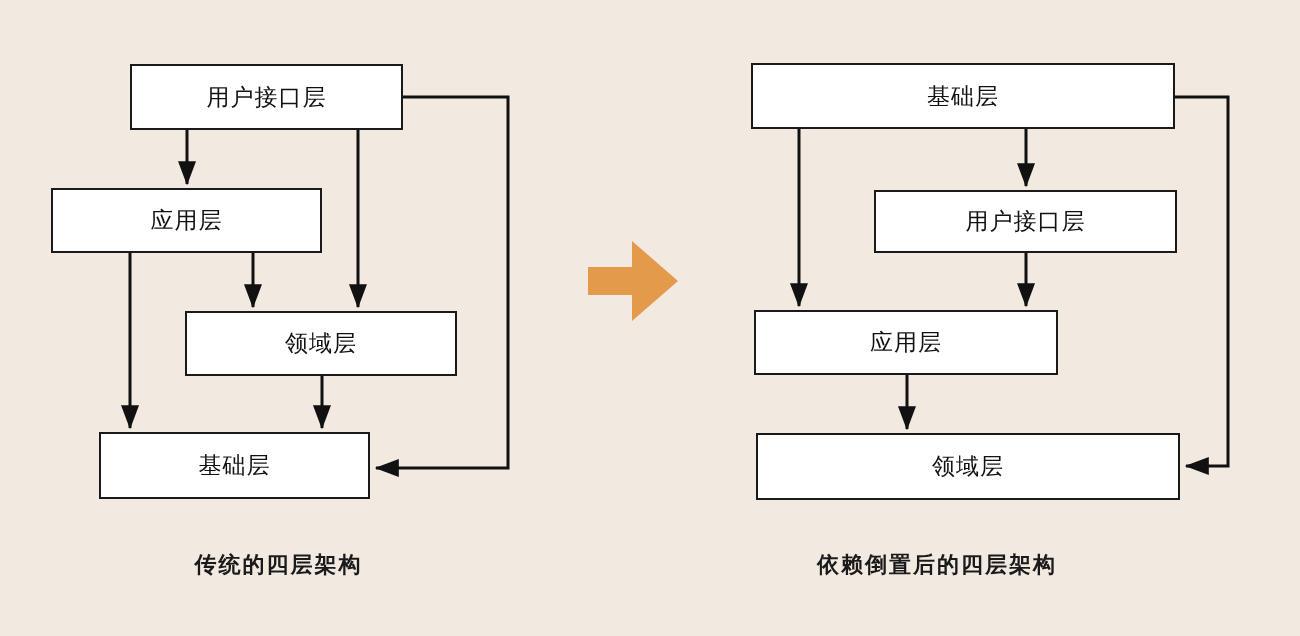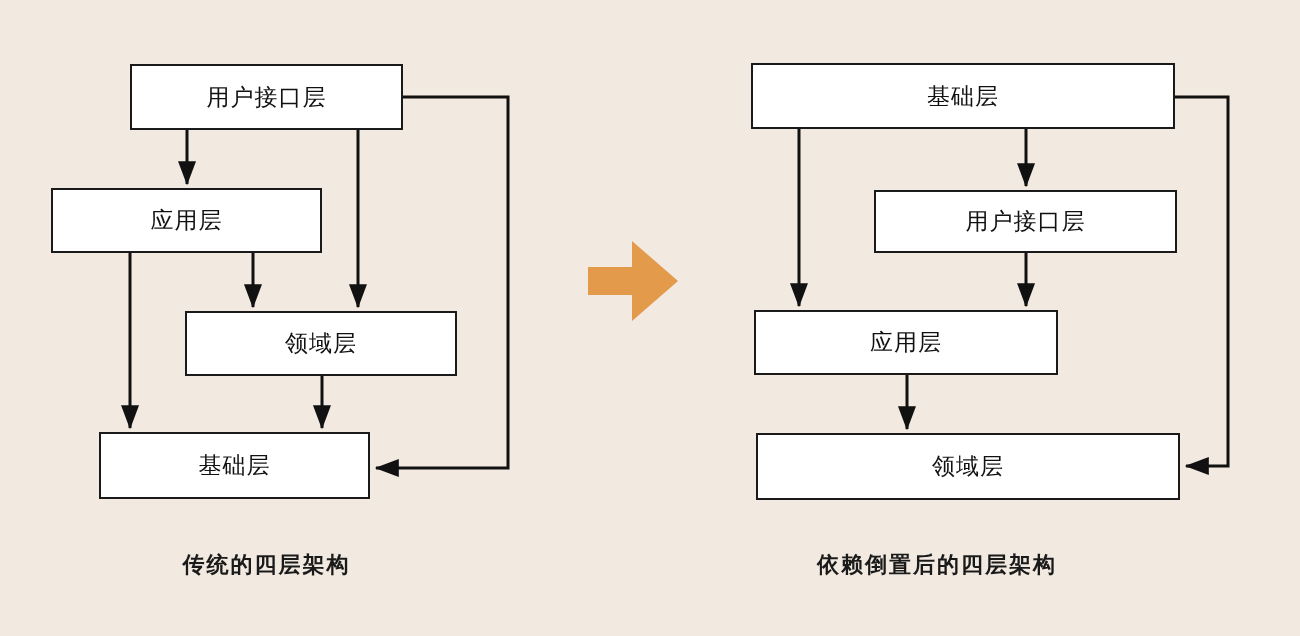--- a/index.html
+++ b/index.html
@@ -147,17 +147,17 @@
   </div>
 
   <div class="node-box" style="left:754px; top:310px; width:304px; height:65px;">
     <span>应用层</span>
   </div>
 
   <div class="node-box" style="left:756px; top:433px; width:424px; height:67px;">
     <span>领域层</span>
   </div>
 
-  <div class="caption" style="left:0px; top:550px; width:533px;">传统的四层架构</div>
+  <div class="caption" style="left:12px; top:550px; width:533px;">传统的四层架构</div>
 
   <div class="caption" style="left:687px; top:550px; width:500px;">依赖倒置后的四层架构</div>
 
 </div>
 
 </body></html>

